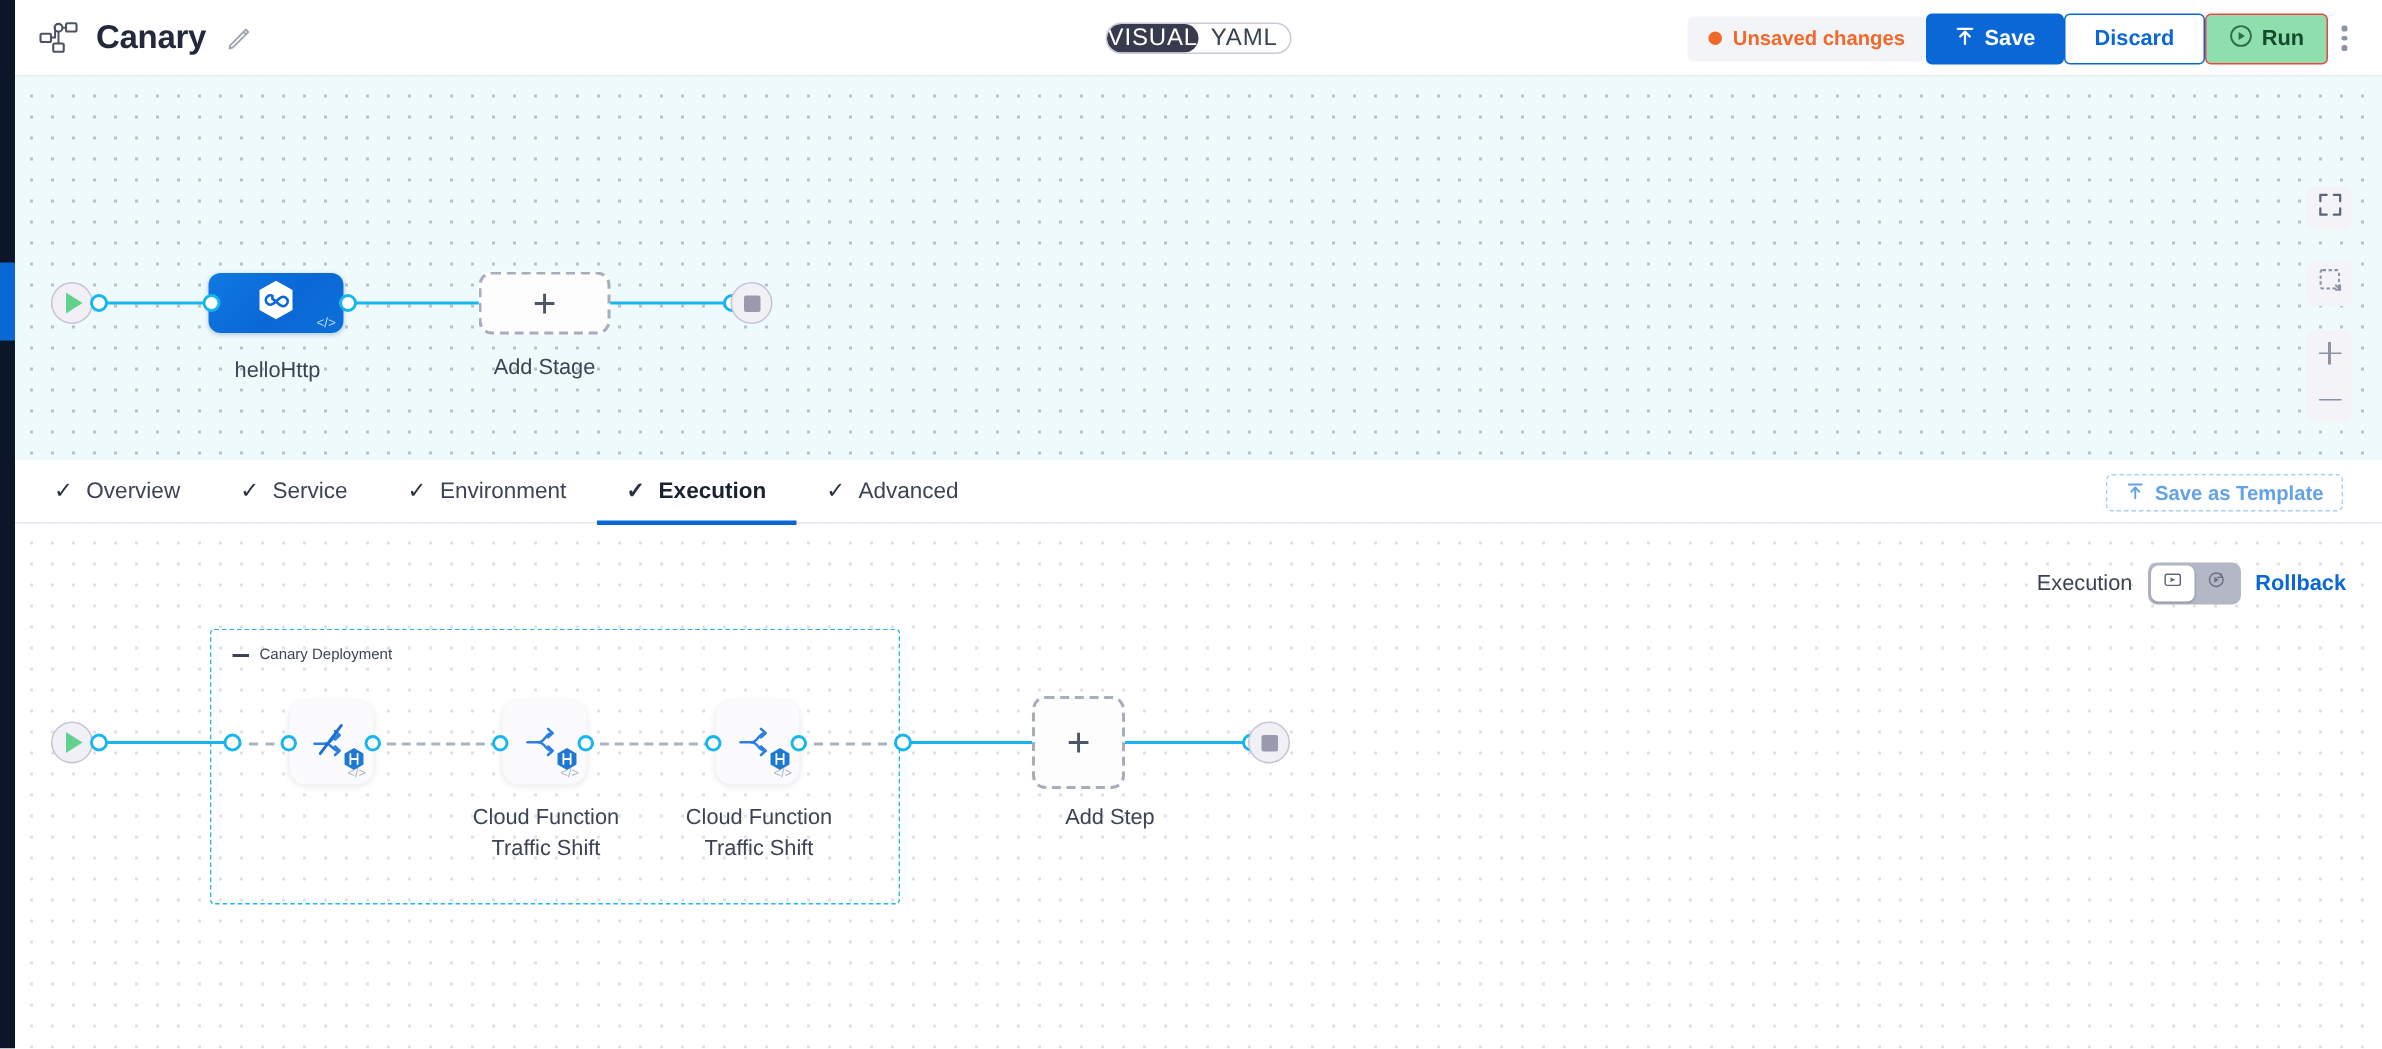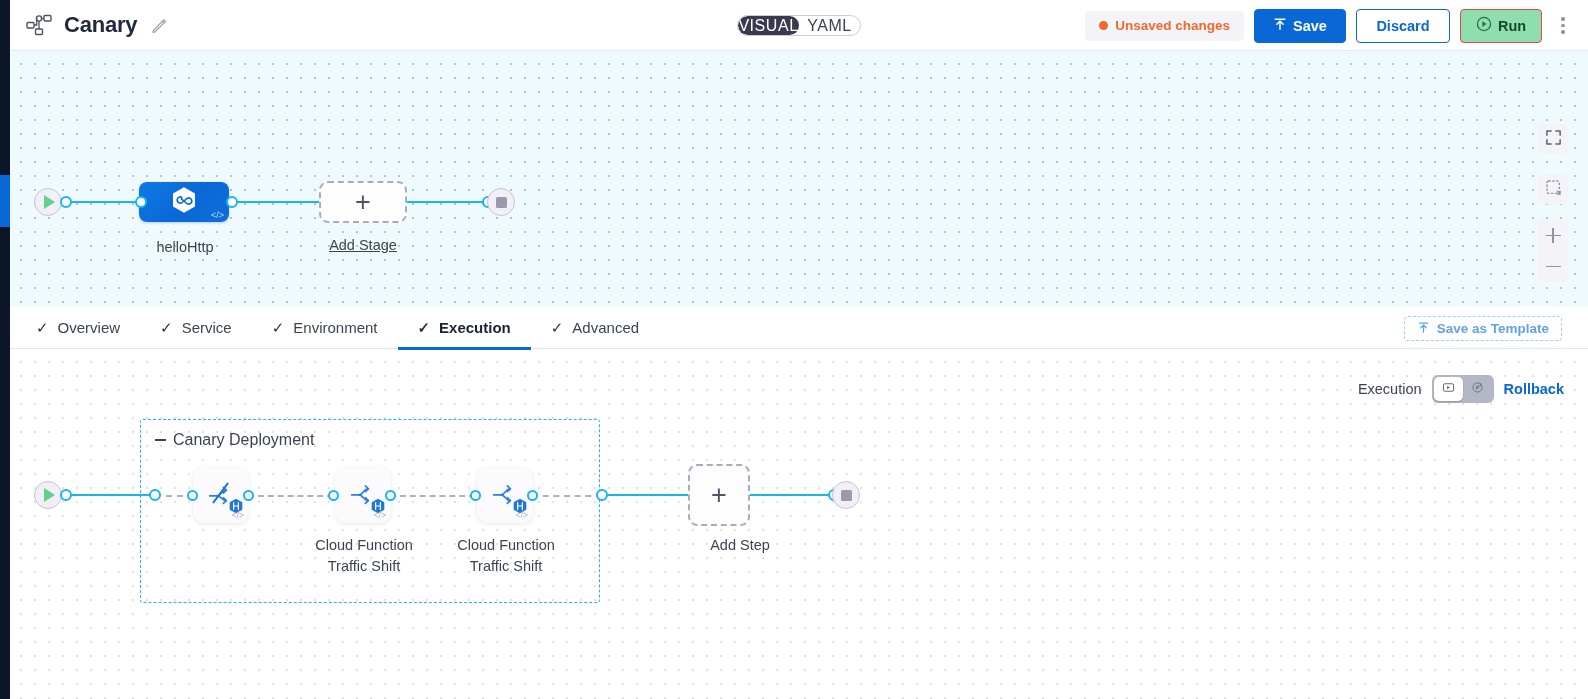--- a/index.html
+++ b/index.html
@@ -43,21 +43,21 @@
   .seg {
     flex: 1; text-align: center; font-size: 16px; font-weight: normal;
     letter-spacing: .55px; color: #384251; line-height: 19px; height: 100%;
   }
   .seg.active {
     background: #383a4e; color: #ffffff; border-radius: 11px;
   }
 
   .hdr-right {
     position: absolute; right: 14px; top: 0; height: 51px;
-    display: flex; align-items: center; gap: 10px;
+    display: flex; align-items: center; 
   }
   .unsaved {
     height: 30px; padding: 0 14px; background: #f3f4f8; border-radius: 4px;
     display: flex; align-items: center; gap: 7px;
     font-size: 13.5px; font-weight: bold; color: #f2682a;
   }
   .unsaved .dot { width: 9px; height: 9px; border-radius: 50%; background: #f2682a; }
   .btn {
     height: 31px; border-radius: 4px; display: flex; align-items: center;
     justify-content: center; gap: 6px; font-size: 14.5px; font-weight: bold;
@@ -177,21 +177,21 @@
   .plus-glyph { font-size: 27px; line-height: 1; font-weight: 300; color: #4e5666; }
 
   
   .group-box {
     position: absolute; border: 1px dashed #23b5ef; border-radius: 3px;
     background: rgba(255,255,255,0);
   }
   .group-title {
     position: absolute; left: 14px; top: 11px;
     display: flex; align-items: center; gap: 7px;
-    font-size: 16px; color: #3c4454;
+    font-size: 10px; color: #3c4454;
   }
   .group-title .collapse-dash {
     width: 11px; height: 2px; background: #3c4454; display: block;
   }
   .step-node {
     position: absolute; width: 56px; height: 56px; border-radius: 11px;
     background: #fbfbfd; box-shadow: 0 1px 4px rgba(40,50,70,.12);
     display: flex; align-items: center; justify-content: center;
   }
   .step-node .code-badge {
@@ -310,21 +310,21 @@
       </span>
       <span class="code-badge">&lt;/&gt;</span>
     </div>
     <div class="port" style="left:125px; top:145px;"></div>
     <div class="port" style="left:216px; top:145px;"></div>
     <div class="node-label" style="left:90px; top:186px; width:170px;">helloHttp</div>
 
     <div class="add-box" style="left:309px; top:130px; width:88px; height:42px;">
       <span class="plus-glyph">+</span>
     </div>
-    <div class="node-label" style="left:268px; top:184px; width:170px;text-decoration:underline;">Add Stage</div>
+    <div class="node-label" style="left:268px; top:184px; width:170px;">Add Stage</div>
 
     <div class="port" style="left:472px; top:145px;"></div>
     <div class="terminal" style="left:477px; top:137px;">
       <span class="sq-stop"></span>
     </div>
 
     <div class="ctl-group ctl-a">
       <span>
         <svg viewBox="0 0 18 18" width="17" height="17">
           <path d="M2 6.5 L2 2 L6.5 2 M11.5 2 L16 2 L16 6.5 M16 11.5 L16 16 L11.5 16 M6.5 16 L2 16 L2 11.5" fill="none" stroke="#5d6577" stroke-width="1.6" stroke-linecap="round" stroke-linejoin="round"></path>

